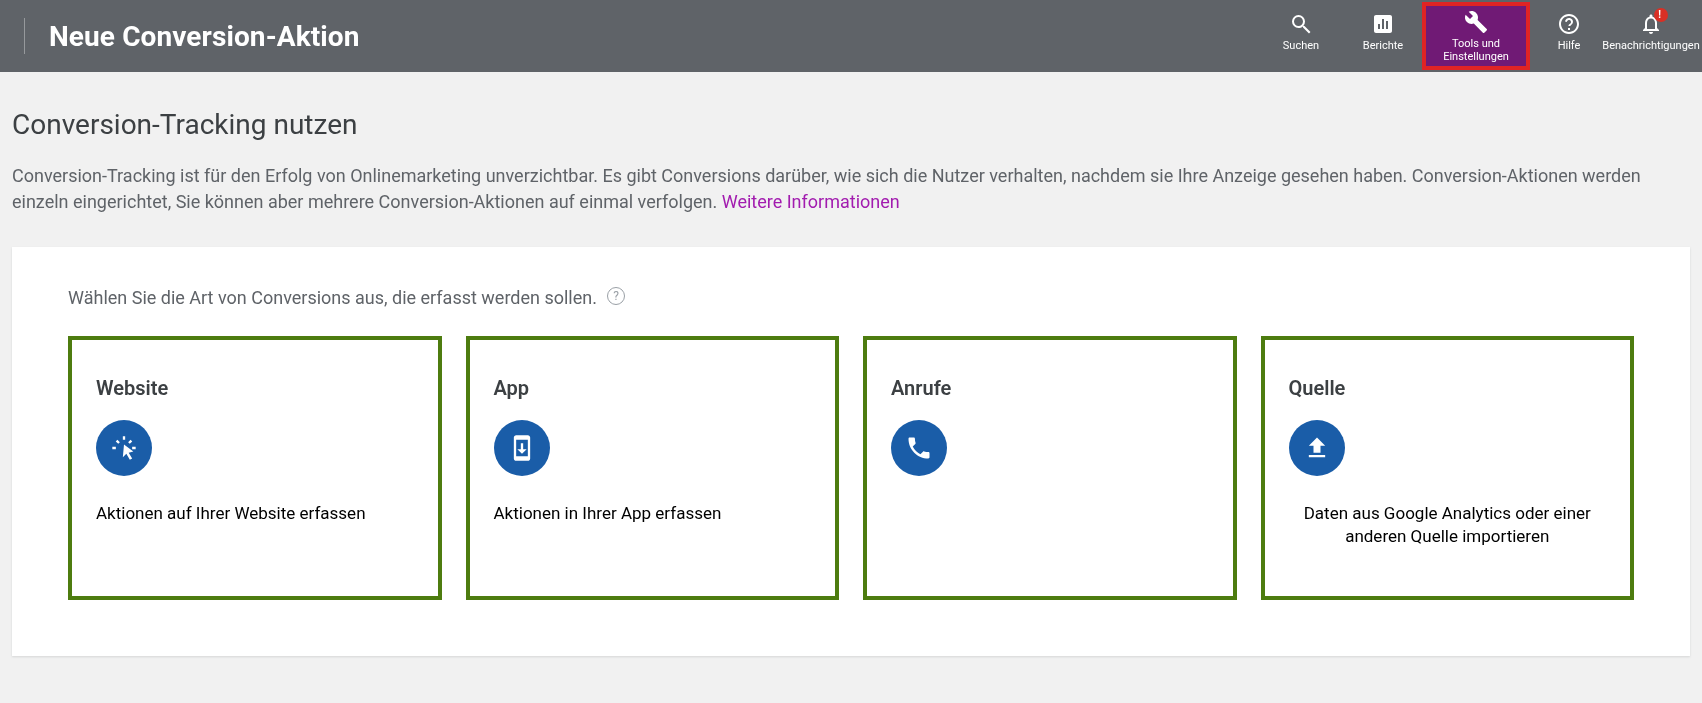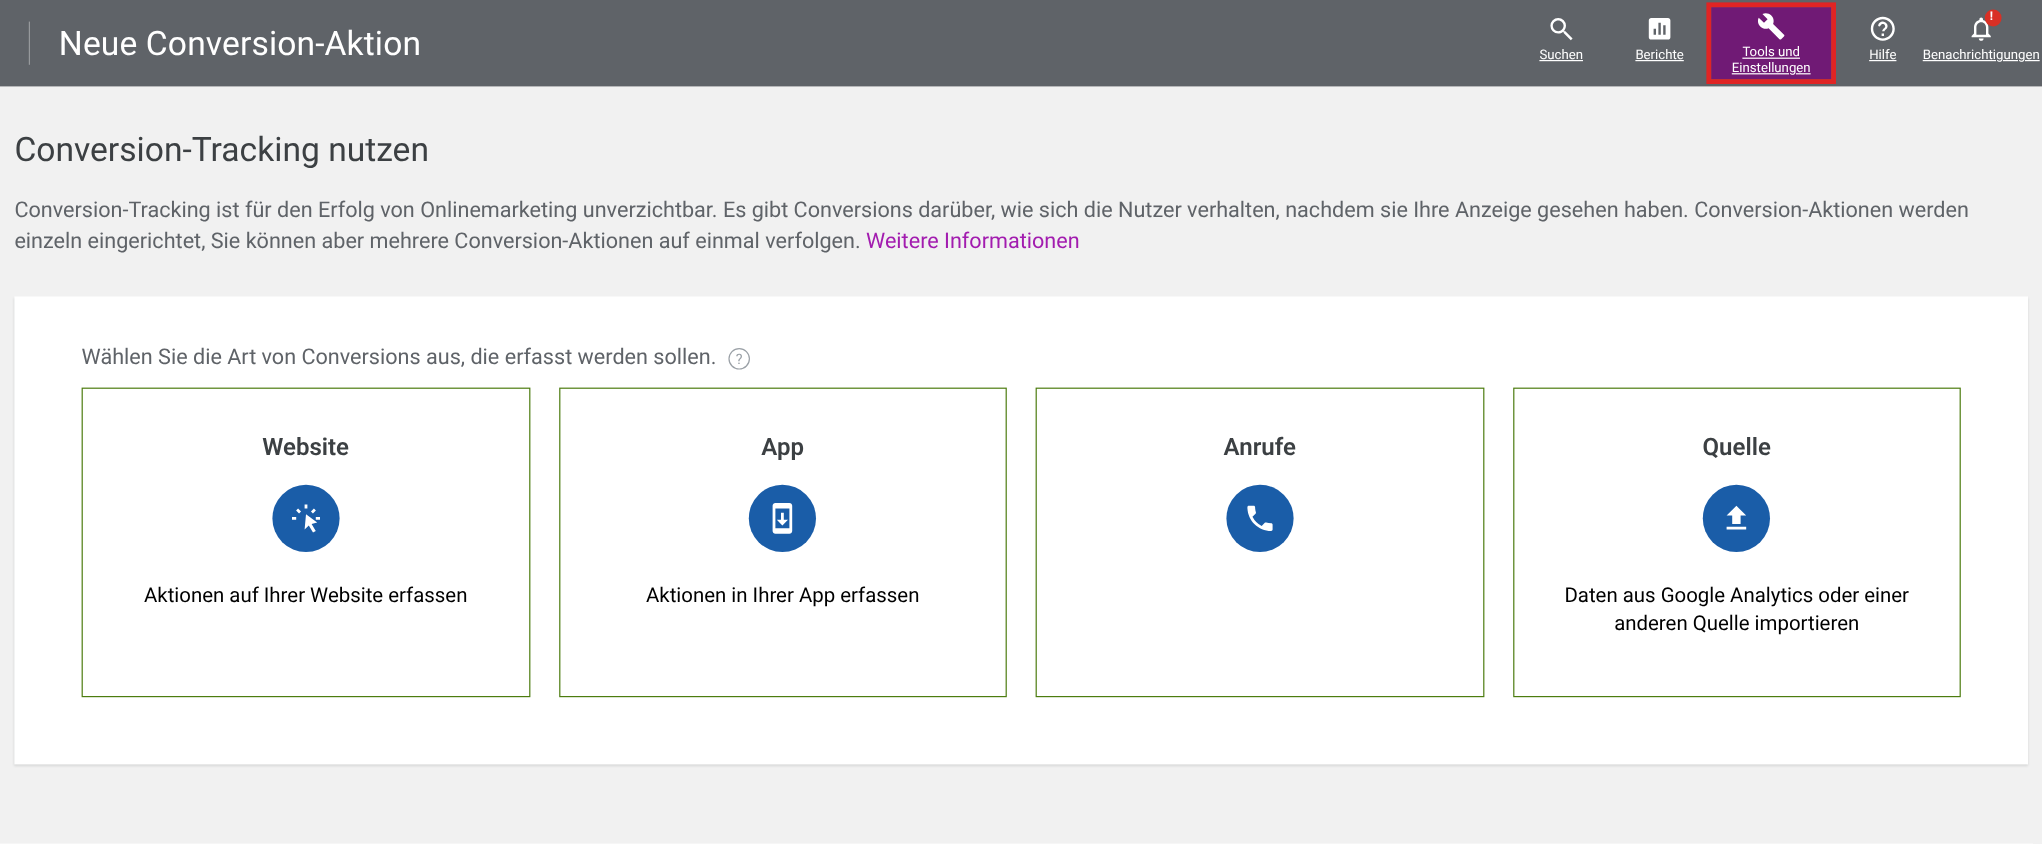--- a/index.html
+++ b/index.html
@@ -15,21 +15,21 @@
     color: #fff;
   }
   .header-divider {
     width: 1px;
     height: 36px;
     background: rgba(255,255,255,0.35);
     margin-right: 24px;
   }
   .header-title {
     font-size: 28px;
-    font-weight: 400;
+    font-weight: 700;
     color: #fff;
     flex: 0 0 auto;
     letter-spacing: 0.1px;
   }
   .header-spacer { flex: 1; }
   .header-nav {
     display: flex;
     align-items: flex-start;
     gap: 4px;
   }
@@ -40,21 +40,21 @@
     justify-content: center;
     color: #fff;
     font-size: 11px;
     line-height: 1.15;
     text-align: center;
     padding: 6px 4px 4px 4px;
     width: 78px;
     cursor: pointer;
     position: relative;
   }
-  .nav-item .nav-label { margin-top: 4px; text-decoration: underline; }
+  .nav-item .nav-label { margin-top: 4px; }
   .nav-icon { width: 24px; height: 24px; display:flex; align-items:center; justify-content:center; }
   .nav-icon svg { width: 24px; height: 24px; fill: #fff; }
   .nav-highlight {
     outline: 4px solid #e02424;
     outline-offset: 0;
     background: #701a75;
     width: 100px;
     padding-top: 4px;
     padding-bottom: 2px;
   }
@@ -97,49 +97,49 @@
   
   .panel {
     background: #fff;
     padding: 40px 56px 56px 56px;
     box-shadow: 0 1px 2px rgba(60,64,67,0.15);
   }
   .panel-prompt {
     font-size: 18px;
     color: #5f6368;
     display: flex;
-    align-items: flex-end;
+    align-items: flex-start;
     gap: 10px;
-    margin-bottom: 15px;
+    margin-bottom: 28px;
   }
   .help-circle {
     width: 18px;
     height: 18px;
     border: 1.5px solid #9aa0a6;
     border-radius: 50%;
     display: inline-flex;
     align-items: center;
     justify-content: center;
     font-size: 12px;
     color: #9aa0a6;
     cursor: default;
   }
   
   .cards {
     display: flex;
     gap: 24px;
   }
   .card {
     flex: 1;
-    border: 1px solid #4d7c0f;
+    border: 4px solid #4d7c0f;
     background: #fff;
     padding: 36px 24px 48px 24px;
     display: flex;
     flex-direction: column;
-    align-items: center;
+    align-items: flex-start;
     cursor: pointer;
   }
   .card-title {
     font-size: 20px;
     font-weight: 600;
     color: #3c4043;
     margin-bottom: 20px;
   }
   .card-icon {
     width: 56px;

